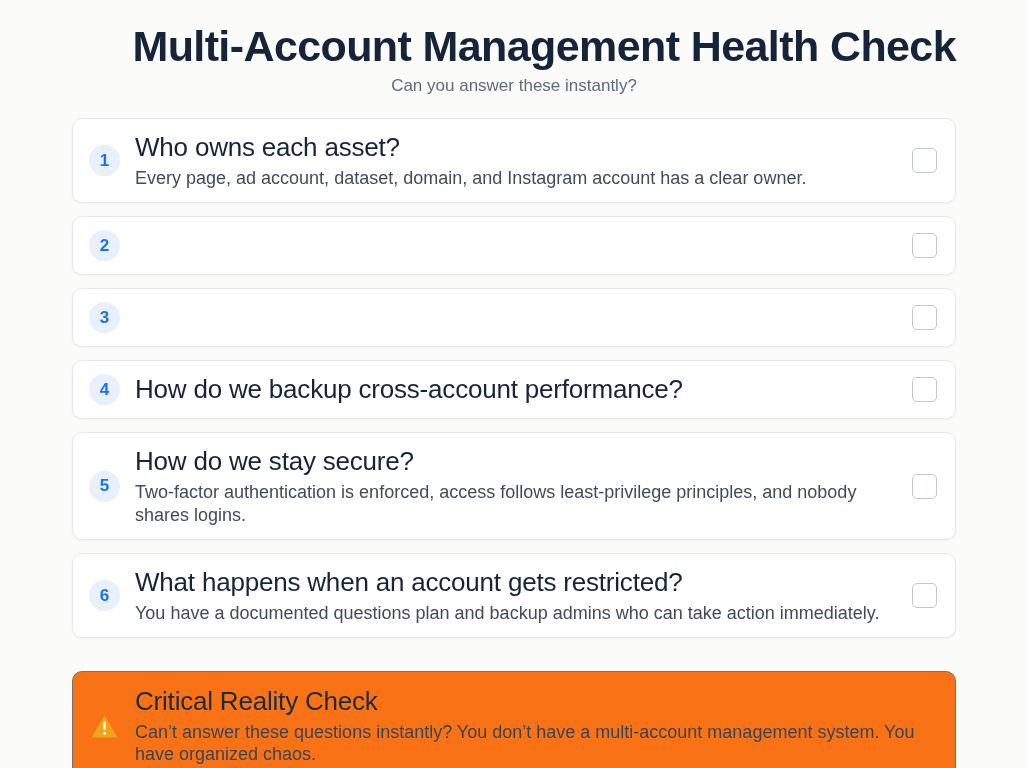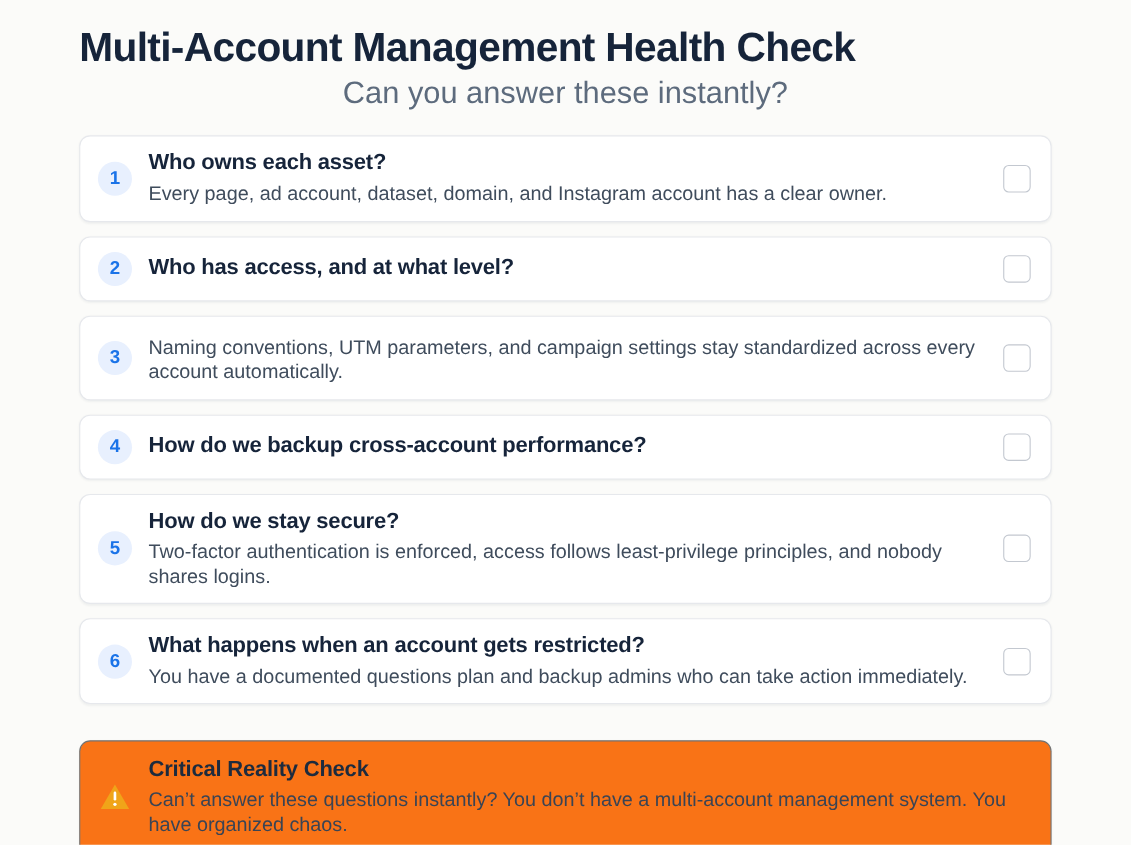--- a/index.html
+++ b/index.html
@@ -16,31 +16,31 @@
   }
   .page {
     width: 1028px;
     height: 768px;
     box-sizing: border-box;
     padding: 22px 72px 0 72px;
     display: flex;
     flex-direction: column;
   }
   .title {
-    font-size: 37px;
+    font-size: 43px;
     font-weight: bold;
-    text-align: left;
+    text-align: right;
     letter-spacing: -0.6px;
     color: #16243a;
     line-height: 1.12;
     margin: 0;
   }
   .subtitle {
     text-align: center;
-    font-size: 28px;
+    font-size: 17px;
     color: #5d6b7d;
     margin: 6px 0 0 0;
     font-weight: normal;
   }
   .list {
     margin-top: 22px;
     display: flex;
     flex-direction: column;
     gap: 13px;
   }
@@ -67,22 +67,22 @@
     display: flex;
     align-items: center;
     justify-content: center;
     margin-right: 15px;
   }
   .body {
     flex: 1 1 auto;
     min-width: 0;
   }
   .q-title {
-    font-size: 20px;
-    font-weight: bold;
+    font-size: 26px;
+    font-weight: normal;
     color: #16243a;
     line-height: 1.18;
     letter-spacing: -0.2px;
   }
   .q-desc {
     font-size: 18px;
     color: #3f4c5c;
     margin-top: 4px;
     line-height: 1.25;
   }
@@ -129,29 +129,27 @@
       <div class="body">
         <div class="q-title">Who owns each asset?</div>
         <div class="q-desc">Every page, ad account, dataset, domain, and Instagram account has a clear owner.</div>
       </div>
       <div class="checkbox"></div>
     </div>
 
     <div class="card">
       <div class="badge">2</div>
       <div class="body">
-        <div class="q-title">Who has access, and at what level?</div>
       </div>
       <div class="checkbox"></div>
     </div>
 
     <div class="card">
       <div class="badge">3</div>
       <div class="body">
-        <div class="q-desc">Naming conventions, UTM parameters, and campaign settings stay standardized across every account automatically.</div>
       </div>
       <div class="checkbox"></div>
     </div>
 
     <div class="card">
       <div class="badge">4</div>
       <div class="body">
         <div class="q-title">How do we backup cross-account performance?</div>
       </div>
       <div class="checkbox"></div>

